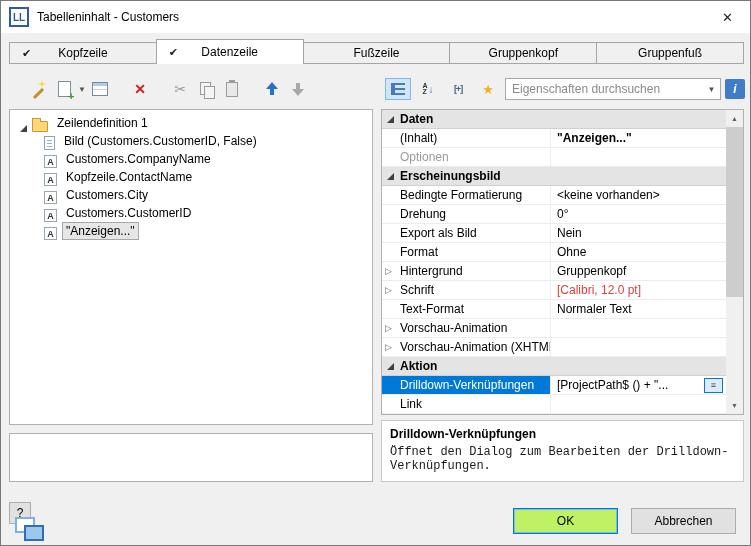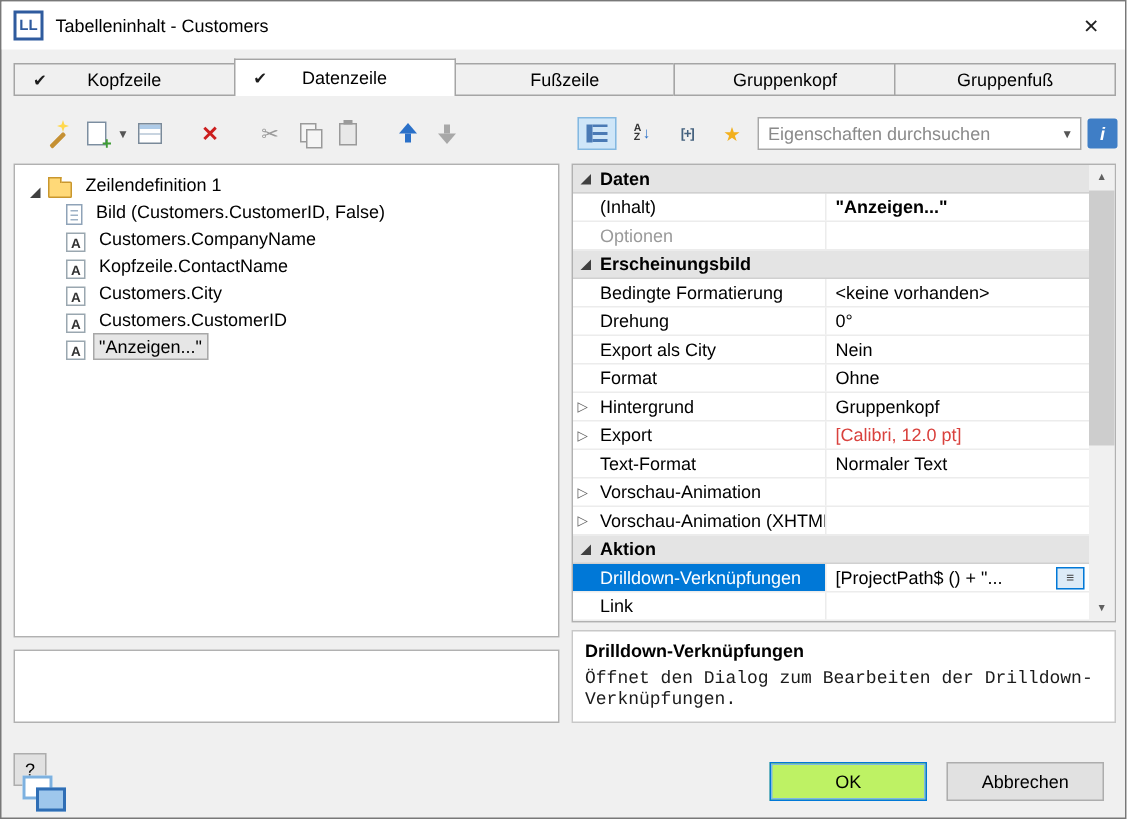--- a/index.html
+++ b/index.html
@@ -321,21 +321,21 @@
         <div class="gl">
             <span>Drehung</span>
           </div>
         <div class="gv">
             <span class="gvt">0°</span>
           </div>
       </div>
 
       <div class="grow">
         <div class="gl">
-            <span>Export als City</span>
+            <span>Export als Bild</span>
           </div>
         <div class="gv">
             <span class="gvt">Nein</span>
           </div>
       </div>
 
       <div class="grow">
         <div class="gl">
             <span>Format</span>
           </div>
@@ -350,21 +350,21 @@
           <span>Hintergrund</span>
           </div>
         <div class="gv">
             <span class="gvt">Gruppenkopf</span>
           </div>
       </div>
 
       <div class="grow">
         <div class="gl">
             <span class="exp">▷</span>
-          <span>Export</span>
+          <span>Schrift</span>
           </div>
         <div class="gv">
             <span class="gvt red">[Calibri, 12.0 pt]</span>
           </div>
       </div>
 
       <div class="grow">
         <div class="gl">
             <span>Text-Format</span>
           </div>

